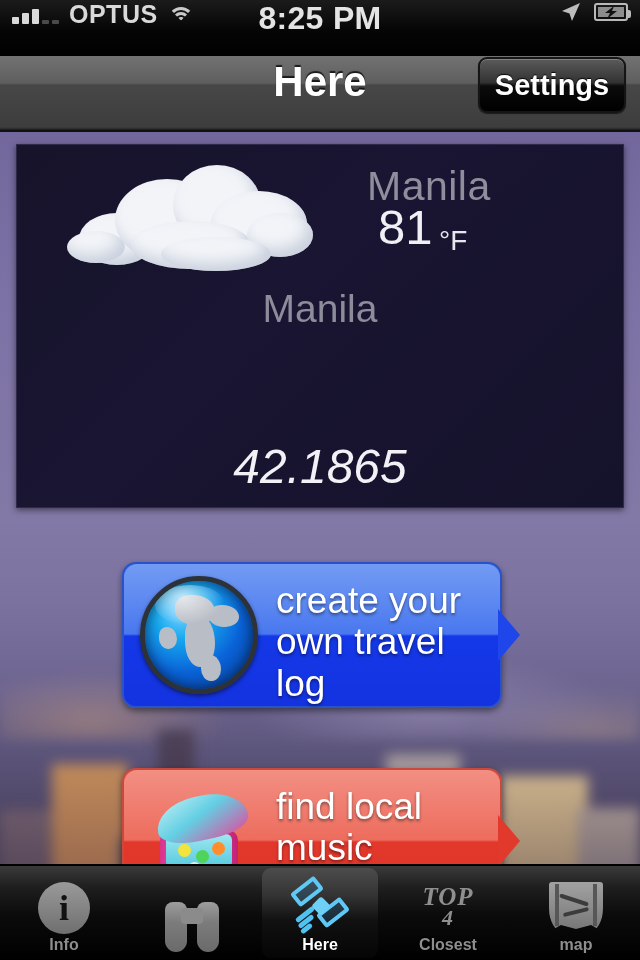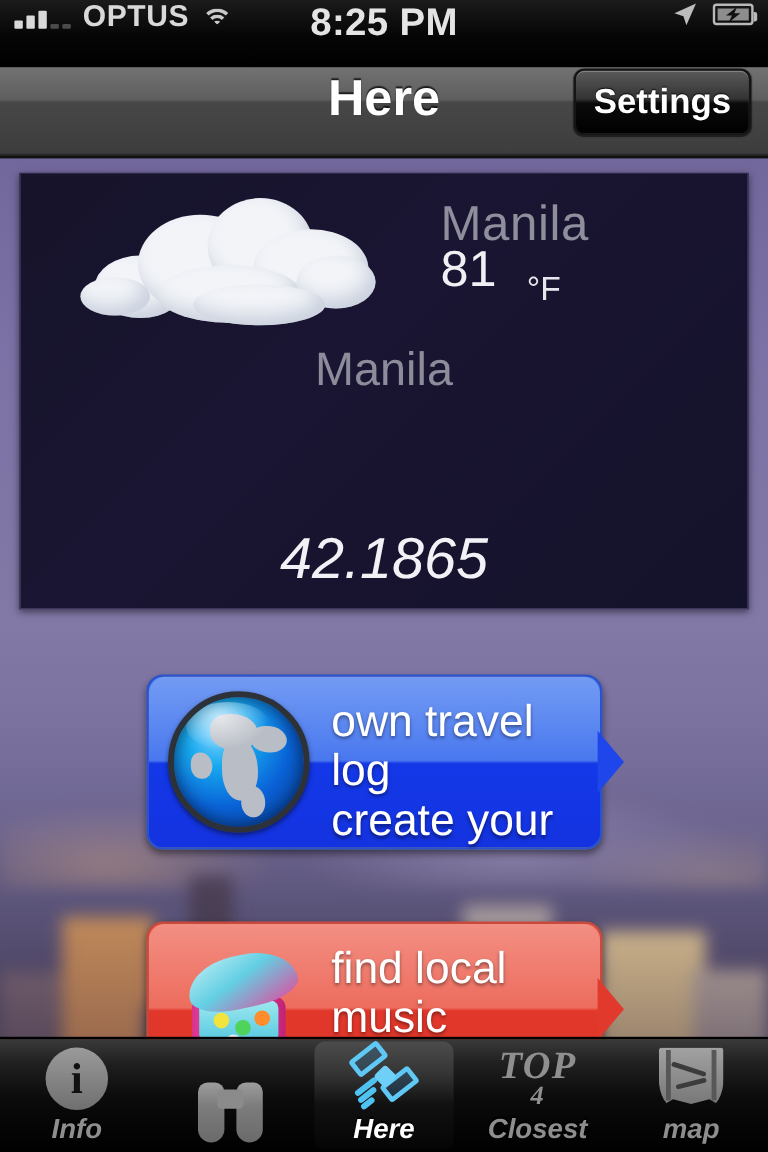--- a/index.html
+++ b/index.html
@@ -111,22 +111,22 @@
   }
   #cloud-icon .puff {
     position: absolute; background: #f2f4f8; border-radius: 50%;
     box-shadow: inset -6px -8px 14px rgba(170,180,200,.55);
   }
   #wx-city {
     position: absolute; left: 350px; top: 18px;
     font-size: 41px; color: #8e8e9c; letter-spacing: .5px;
   }
   #wx-temp {
-    position: absolute; left: 350px; top: 58px;
-    font-size: 42px; color: #f0f0f4; line-height: 1;
+    position: absolute; left: 361px; top: 58px;
+    font-size: 49px; color: #f0f0f4; line-height: 1;
   }
   #wx-unit {
     position: absolute; left: 422px; top: 80px;
     font-size: 28px; color: #e6e6ec;
   }
   #tz-city {
     position: absolute; left: 0; right: 0; top: 142px; text-align: center;
     font-size: 39px; color: #8c8c9b;
   }
   #tz-time {
@@ -225,23 +225,22 @@
     padding-bottom: 6px;
   }
   .tab-item.active::before {
     content: ''; position: absolute; left: 6px; right: 6px; top: 2px; bottom: 2px;
     border-radius: 9px;
     background: linear-gradient(to bottom, #4c4c4c 0%, #343434 30%, #111 58%, #050505 100%);
   }
   .tab-ico { position: relative; width: 62px; height: 52px; z-index: 2; }
   .tab-label {
     position: relative; z-index: 2;
-    font-size: 23px; font-weight: 700; color: #8e8e8e; margin-top: 2px;
+    font-size: 16px; font-weight: 700; color: #8e8e8e; margin-top: 2px;
     text-shadow: 0 -1px 1px rgba(0,0,0,.9);
-    font-style: italic;
   }
   .tab-item.active .tab-label { color: #fff; }
 
   
   .ico-info {
     width: 52px; height: 52px; margin: 0 auto; border-radius: 50%;
     background: linear-gradient(to bottom, #9a9a9a, #6f6f6f);
     display: flex; align-items: center; justify-content: center;
     color: #111; font-size: 36px; font-weight: 700;
     font-family: "Liberation Serif", serif;
@@ -277,21 +276,21 @@
   .ico-sat .wave:nth-of-type(3){ top:30px; width:22px; }
   .ico-sat .wave:nth-of-type(4){ top:37px; width:18px; left:7px;}
   .ico-sat .wave:nth-of-type(5){ top:44px; width:13px; left:10px;}
   
   .ico-top10 {
     width: 62px; height: 50px; margin: 0 auto;
     display: flex; flex-direction: column; align-items: center; justify-content: center;
     color: #8f8f8f; font-family: "Liberation Serif", serif;
     font-weight: 700; font-style: italic; line-height: .95;
   }
-  .ico-top10 .t { font-size: 32px; letter-spacing: 1px; }
+  .ico-top10 .t { font-size: 25px; letter-spacing: 1px; }
   .ico-top10 .n { font-size: 22px; letter-spacing: 1px; }
   
   .ico-map { position: relative; width: 54px; height: 50px; margin: 0 auto; }
   .ico-map .sheet {
     position: absolute; inset: 0;
     background: linear-gradient(to bottom, #a2a2a2, #757575);
     border-radius: 3px 3px 14px 14px / 3px 3px 24px 24px;
     clip-path: polygon(0 0, 100% 0, 100% 100%, 78% 86%, 50% 94%, 22% 86%, 0 100%);
   }
   .ico-map .line {
@@ -387,22 +386,22 @@
     <div class="tab"></div>
     <div id="globe">
       <div class="land" style="left:30px;  top:14px; width:40px; height:30px;"></div>
       <div class="land" style="left:40px;  top:34px; width:30px; height:52px;"></div>
       <div class="land" style="left:64px;  top:24px; width:30px; height:22px;"></div>
       <div class="land" style="left:14px;  top:46px; width:18px; height:22px;"></div>
       <div class="land" style="left:56px;  top:74px; width:20px; height:26px;"></div>
       <div class="glare"></div>
     </div>
     <div class="ptext">
+      <div>create your</div>
       <div>own travel log</div>
-      <div>create your</div>
     </div>
   </div>
 
   <div class="promo" id="promo-music">
     <div class="sheen"></div>
     <div class="tab"></div>
     <div id="binicon">
       <div class="body"></div>
       <div class="contents"></div>
       <div class="dot" style="left:34px;top:60px;background:#f3e43d;"></div>

